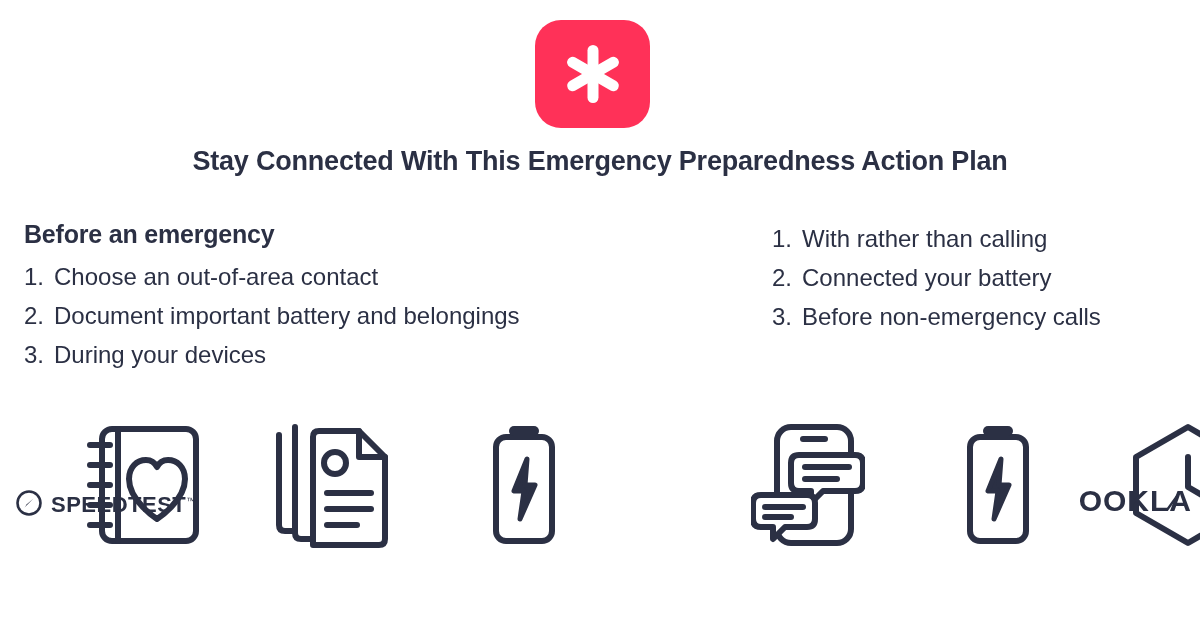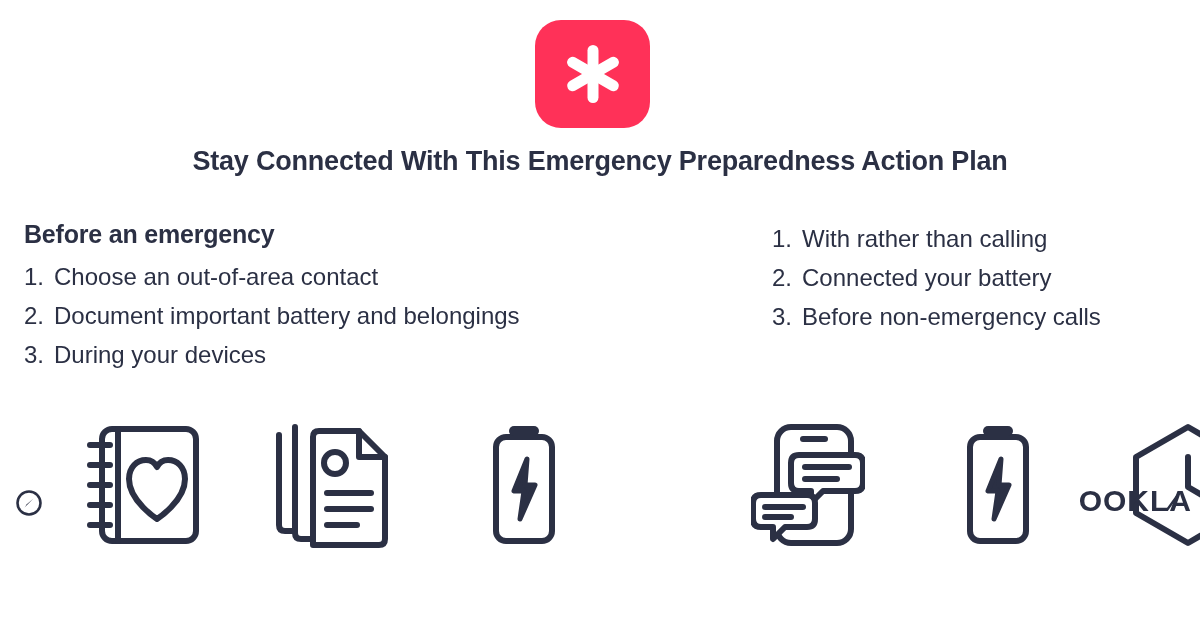--- a/index.html
+++ b/index.html
@@ -263,20 +263,21 @@
 
   </div>
 
   <div class="footer-left">
     <span>
       <svg width="26" height="26" viewBox="0 0 26 26" aria-hidden="true">
         <circle cx="13" cy="13" r="11.5" fill="none" stroke="#2b3044" stroke-width="2.6"></circle>
         <path d="M17.5 8.5 L10.8 14.2 L8.6 17.6 Z" fill="#2b3044"></path>
       </svg>
     </span>
+    <span class="speedtest-word"><span>SPEEDTEST</span><span class="tm">™</span></span>
   </div>
 
   <div class="footer-right">
     <span class="ookla-word">
       <span>OOKLA</span>
       <svg width="16" height="20" viewBox="0 0 16 20" style="margin-left:-26px" aria-hidden="true">
         <path d="M1 19 L14 1" stroke="#2b3044" stroke-width="2.4" stroke-linecap="round"></path>
       </svg>
     </span>
   </div>

